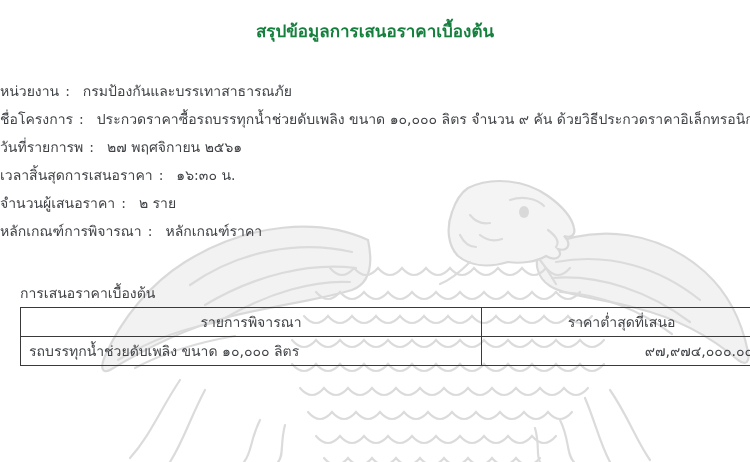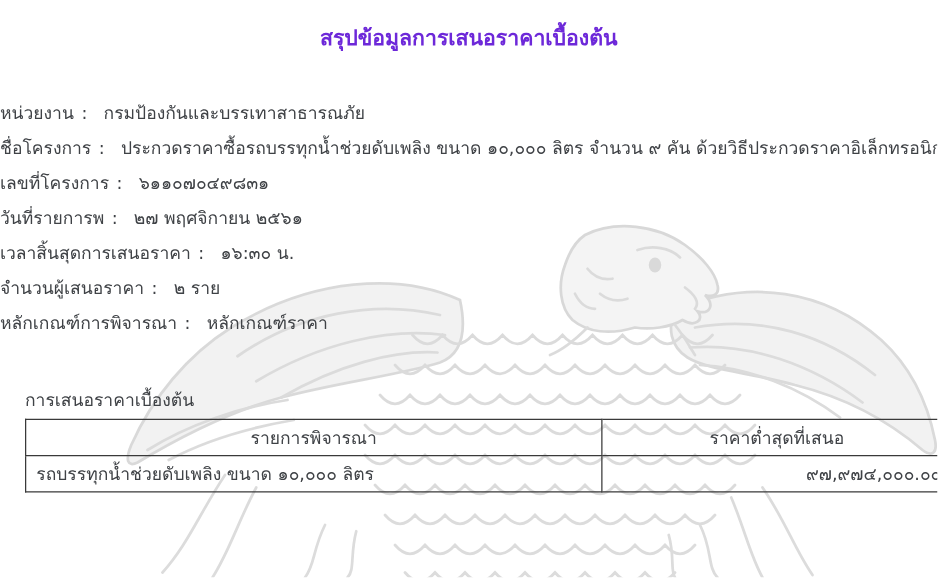--- a/index.html
+++ b/index.html
@@ -19,21 +19,21 @@
     width: 750px; height: 462px;
     z-index: 0;
     pointer-events: none;
   }
   .content { position: absolute; inset: 0; z-index: 1; }
   .title {
     margin: 20px 0 0 0;
     text-align: center;
     font-size: 17px;
     font-weight: bold;
-    color: #6d28d9;
+    color: #15803d;
     line-height: 22px;
   }
   .fields { margin-top: 35px; }
   .field-line {
     height: 28px;
     line-height: 28px;
     white-space: nowrap;
     overflow: hidden;
   }
   .colon { margin-left: 6px; }
@@ -120,23 +120,20 @@
     <h1 class="title">สรุปข้อมูลการเสนอราคาเบื้องต้น</h1>
 
     <div class="fields">
       <div class="field-line">
         <span>หน่วยงาน</span><span class="colon">:</span><span class="val">กรมป้องกันและบรรเทาสาธารณภัย</span>
       </div>
       <div class="field-line">
         <span>ชื่อโครงการ</span><span class="colon">:</span><span class="val">ประกวดราคาซื้อรถบรรทุกน้ำช่วยดับเพลิง ขนาด ๑๐,๐๐๐ ลิตร จำนวน ๙ คัน ด้วยวิธีประกวดราคาอิเล็กทรอนิกส์ (e-bidding</span>
       </div>
       <div class="field-line">
-        <span>เลขที่โครงการ</span><span class="colon">:</span><span class="val">๖๑๑๐๗๐๔๙๘๓๑</span>
-      </div>
-      <div class="field-line">
         <span>วันที่รายการพ</span><span class="colon">:</span><span class="val">๒๗ พฤศจิกายน ๒๕๖๑</span>
       </div>
       <div class="field-line">
         <span>เวลาสิ้นสุดการเสนอราคา</span><span class="colon">:</span><span class="val">๑๖:๓๐ น.</span>
       </div>
       <div class="field-line">
         <span>จำนวนผู้เสนอราคา</span><span class="colon">:</span><span class="val">๒ ราย</span>
       </div>
       <div class="field-line">
         <span>หลักเกณฑ์การพิจารณา</span><span class="colon">:</span><span class="val">หลักเกณฑ์ราคา</span>

